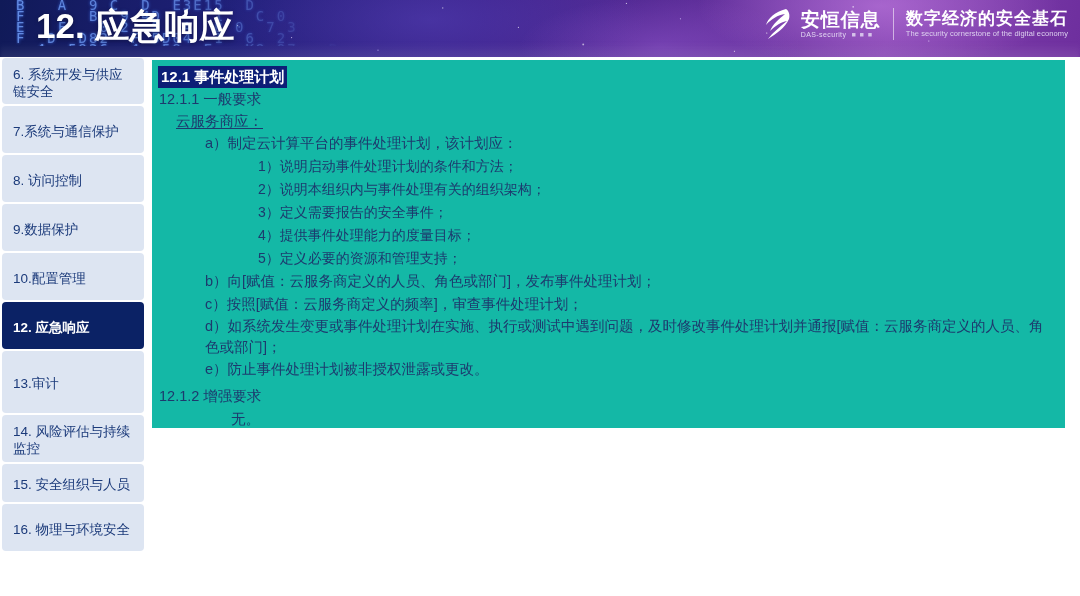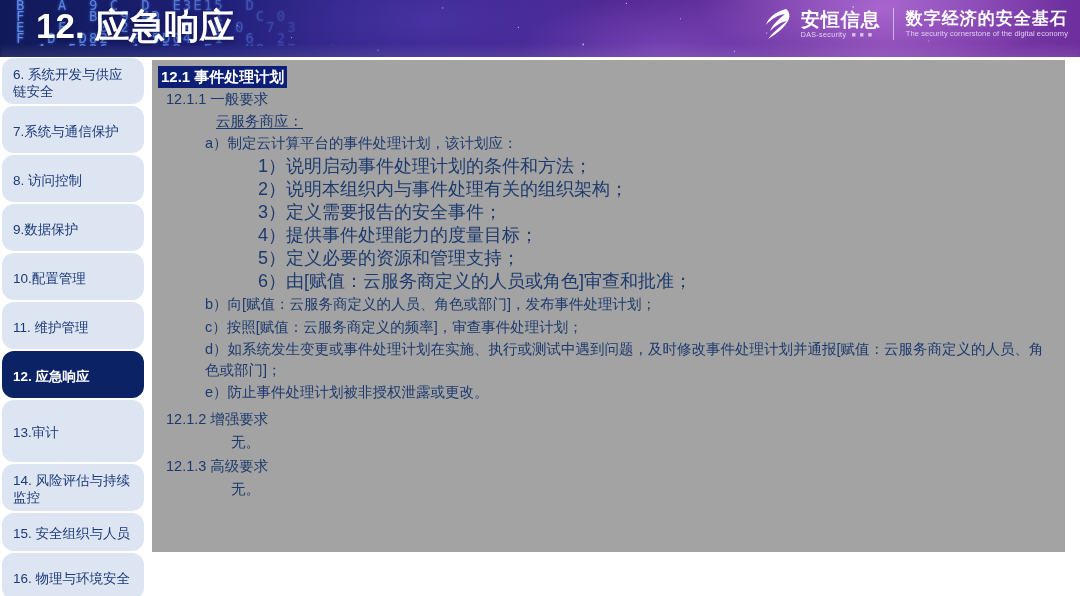--- a/index.html
+++ b/index.html
@@ -72,20 +72,21 @@
     letter-spacing: 0px;
     text-shadow: 0 1px 4px rgba(0,0,0,0.35);
     z-index: 4;
   }
 
   
   #logo {
     position: absolute; right: 12px; top: 7px;
     display: flex; align-items: center; gap: 9px;
     z-index: 4;
+    text-align: right;
   }
   #logo-mark { width: 30px; height: 34px; flex: none; }
   .logo-cn-block { display: flex; flex-direction: column; }
   #logo-cn {
     font-size: 19px; font-weight: bold; color: #fff;
     line-height: 21px; letter-spacing: 1px;
   }
   #logo-en {
     font-size: 7px; color: #e2d6f2; line-height: 9px;
     letter-spacing: 0.4px; display: flex; gap: 5px; align-items: center;
@@ -114,73 +115,73 @@
   .nav-item {
     position: relative;
     width: 142px;
     margin: 0 0 2px 2px;
     background: #dde5f2;
     color: #1b3a7a;
     font-size: 13.5px;
     line-height: 17px;
     padding: 10px 9px 7px 11px;
     display: flex; align-items: center;
-    border-radius: 12px;
+    border-radius: 4px;
   }
   .nav-item.two-line { }
   .nav-item.active {
     background: #0b2265;
     color: #ffffff;
     font-weight: bold;
   }
 
   
   #content {
     position: absolute; left: 152px; top: 60px;
-    width: 913px; height: 492px;
-    background: #a3a3a3;
+    width: 913px; height: 368px;
+    background: #14b8a6;
     padding: 6px 10px 0 4px;
     color: #1d3a6e;
     overflow: hidden;
   }
   .ln { white-space: nowrap; color: #1d3a6e; }
 
   .h-main {
     display: inline-block;
     background: #0d1e76;
     color: #ffffff;
     font-size: 15px;
     font-weight: bold;
     line-height: 19px;
     padding: 1px 3px 2px 3px;
     margin-left: 2px;
   }
   .h-sub {
     font-size: 14.5px;
     line-height: 22px;
-    margin-left: 10px;
+    margin-left: 3px;
     color: #1d3a6e;
   }
   .lead {
     font-size: 14.5px;
     line-height: 22px;
-    margin-left: 60px;
+    margin-left: 20px;
     text-decoration: underline;
     text-underline-offset: 2px;
     color: #1d3a6e;
   }
   .lvl-a {
     font-size: 14.5px;
     line-height: 23px;
     margin-left: 49px;
     color: #1d3a6e;
   }
   .lvl-a.wrap { white-space: normal; line-height: 21px; padding-right: 6px; }
   .lvl-1 {
-    font-size: 18px;
+    font-size: 14px;
     line-height: 23px;
     margin-left: 102px;
     color: #1d3a6e;
   }
   .none-line {
     font-size: 14.5px;
     line-height: 25px;
     margin-left: 75px;
     color: #1d3a6e;
   }
@@ -220,21 +221,20 @@
       <div id="logo-slogan-en">The security cornerstone of the digital economy</div>
     </div>
   </div>
 
   <div id="sidebar">
     <div class="nav-item two-line" style="height:46px;">6. 系统开发与供应链安全</div>
     <div class="nav-item" style="height:47px;">7.系统与通信保护</div>
     <div class="nav-item" style="height:47px;">8. 访问控制</div>
     <div class="nav-item" style="height:47px;">9.数据保护</div>
     <div class="nav-item" style="height:47px;">10.配置管理</div>
-    <div class="nav-item" style="height:47px;">11. 维护管理</div>
     <div class="nav-item active" style="height:47px;">12. 应急响应</div>
     <div class="nav-item" style="height:62px;">13.审计</div>
     <div class="nav-item two-line" style="height:47px;">14. 风险评估与持续监控</div>
     <div class="nav-item" style="height:38px;">15. 安全组织与人员</div>
     <div class="nav-item" style="height:47px;">16. 物理与环境安全</div>
   </div>
 
   <div id="content">
 
     <div>
@@ -245,21 +245,20 @@
 
     <div class="lead ln">云服务商应：</div>
 
     <div class="lvl-a ln">a）制定云计算平台的事件处理计划，该计划应：</div>
 
     <div class="lvl-1 ln">1）说明启动事件处理计划的条件和方法；</div>
     <div class="lvl-1 ln">2）说明本组织内与事件处理有关的组织架构；</div>
     <div class="lvl-1 ln">3）定义需要报告的安全事件；</div>
     <div class="lvl-1 ln">4）提供事件处理能力的度量目标；</div>
     <div class="lvl-1 ln">5）定义必要的资源和管理支持；</div>
-    <div class="lvl-1 ln">6）由[赋值：云服务商定义的人员或角色]审查和批准；</div>
 
     <div class="lvl-a ln">b）向[赋值：云服务商定义的人员、角色或部门]，发布事件处理计划；</div>
     <div class="lvl-a ln">c）按照[赋值：云服务商定义的频率]，审查事件处理计划；</div>
     <div class="lvl-a wrap">d）如系统发生变更或事件处理计划在实施、执行或测试中遇到问题，及时修改事件处理计划并通报[赋值：云服务商定义的人员、角色或部门]；</div>
     <div class="lvl-a ln">e）防止事件处理计划被非授权泄露或更改。</div>
 
     <div class="gap-sm"></div>
 
     <div class="h-sub ln">12.1.2 增强要求</div>
     <div class="none-line ln">无。</div>

